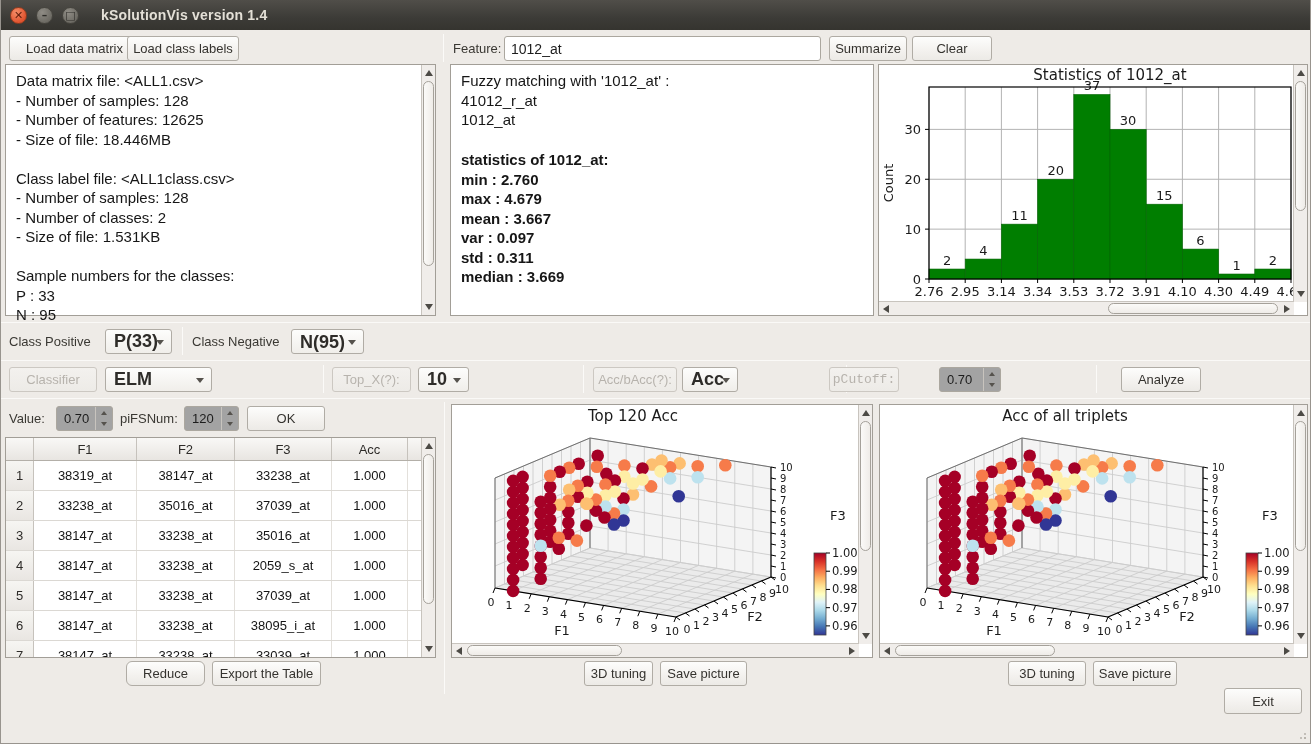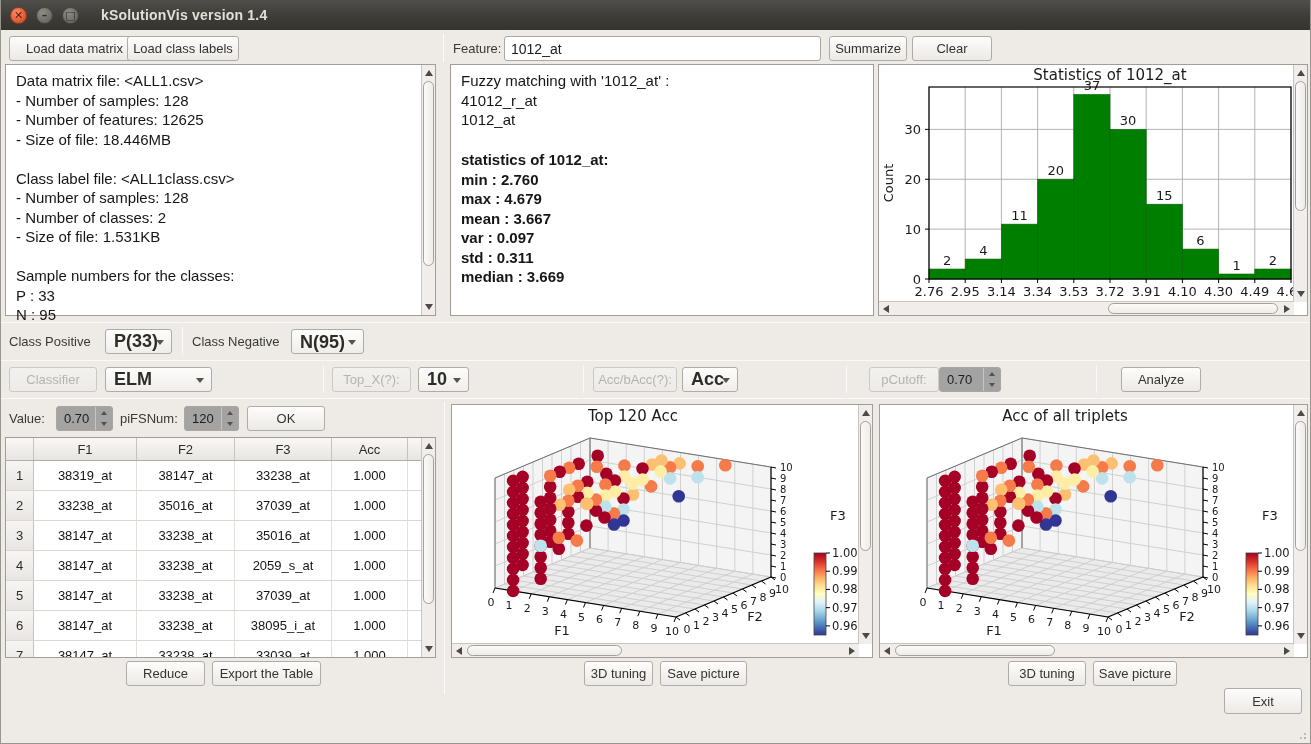--- a/index.html
+++ b/index.html
@@ -233,21 +233,21 @@
     <span>10</span>
     <span class="caret"></span>
   </div>
   <div class="vsep" style="left:582px;top:365px;height:28px;"></div>
   <div class="btn disabled" style="left:592px;top:367px;width:84px;">Acc/bAcc(?):</div>
   <div class="dropdown" style="left:681px;top:367px;width:56px;">
     <span>Acc</span>
     <span class="caret"></span>
   </div>
   <div class="vsep" style="left:845px;top:365px;height:28px;"></div>
-  <div class="btn disabled" style="left:868px;top:367px;width:70px;">pCutoff:</div>
+  <div class="btn disabled" style="left:828px;top:367px;width:70px;font-family:Liberation Mono, monospace;">pCutoff:</div>
   <div class="spin" style="left:938px;top:367px;width:62px;">
     <div class="val">0.70</div>
     <div class="arrows">
         <div>
           <i class="tri-up"></i>
         </div>
         <div>
           <i class="tri-dn"></i>
         </div>
       </div>
@@ -873,21 +873,21 @@
       <div class="sb-thumb-v" style="top:16px;height:130px;"></div>
       <div class="arr dn" style="left:3px;bottom:5px;"></div>
     </div>
     <div class="hscroll" style="left:0;right:13px;bottom:0;">
       <div class="arr lf" style="left:4px;top:3px;"></div>
       <div class="sb-thumb-h" style="left:15px;width:160px;"></div>
       <div class="arr rt" style="right:4px;top:3px;"></div>
     </div>
   </div>
 
-  <div class="btn" style="left:125px;top:661px;width:79px;">Reduce</div>
+  <div class="btn" style="left:125px;top:661px;width:79px;border-radius:6px;">Reduce</div>
   <div class="btn" style="left:211px;top:661px;width:109px;">Export the Table</div>
   <div class="btn" style="left:583px;top:661px;width:69px;">3D tuning</div>
   <div class="btn" style="left:659px;top:661px;width:87px;">Save picture</div>
   <div class="btn" style="left:1007px;top:661px;width:78px;">3D tuning</div>
   <div class="btn" style="left:1092px;top:661px;width:84px;">Save picture</div>
   <div class="btn" style="left:1223px;top:688px;width:78px;height:26px;">Exit</div>
 
   <div class="grip">
     <i style="right:0;bottom:0;left:8px;top:8px;"></i>
       <i style="left:8px;top:4px;"></i>

